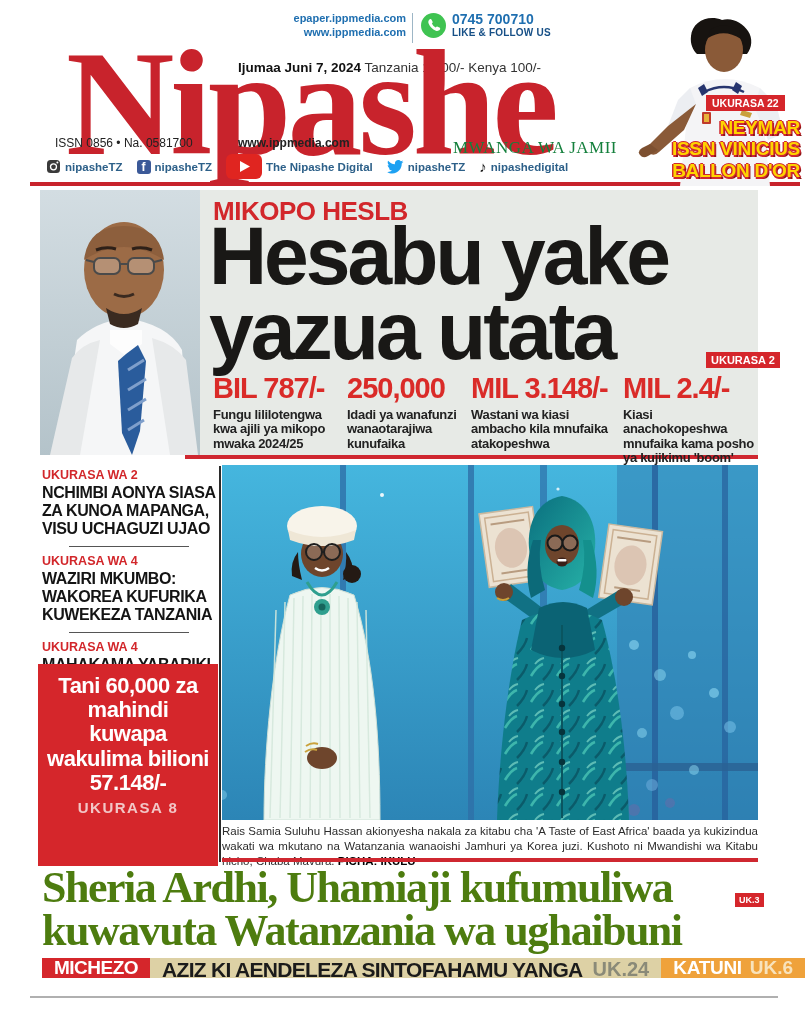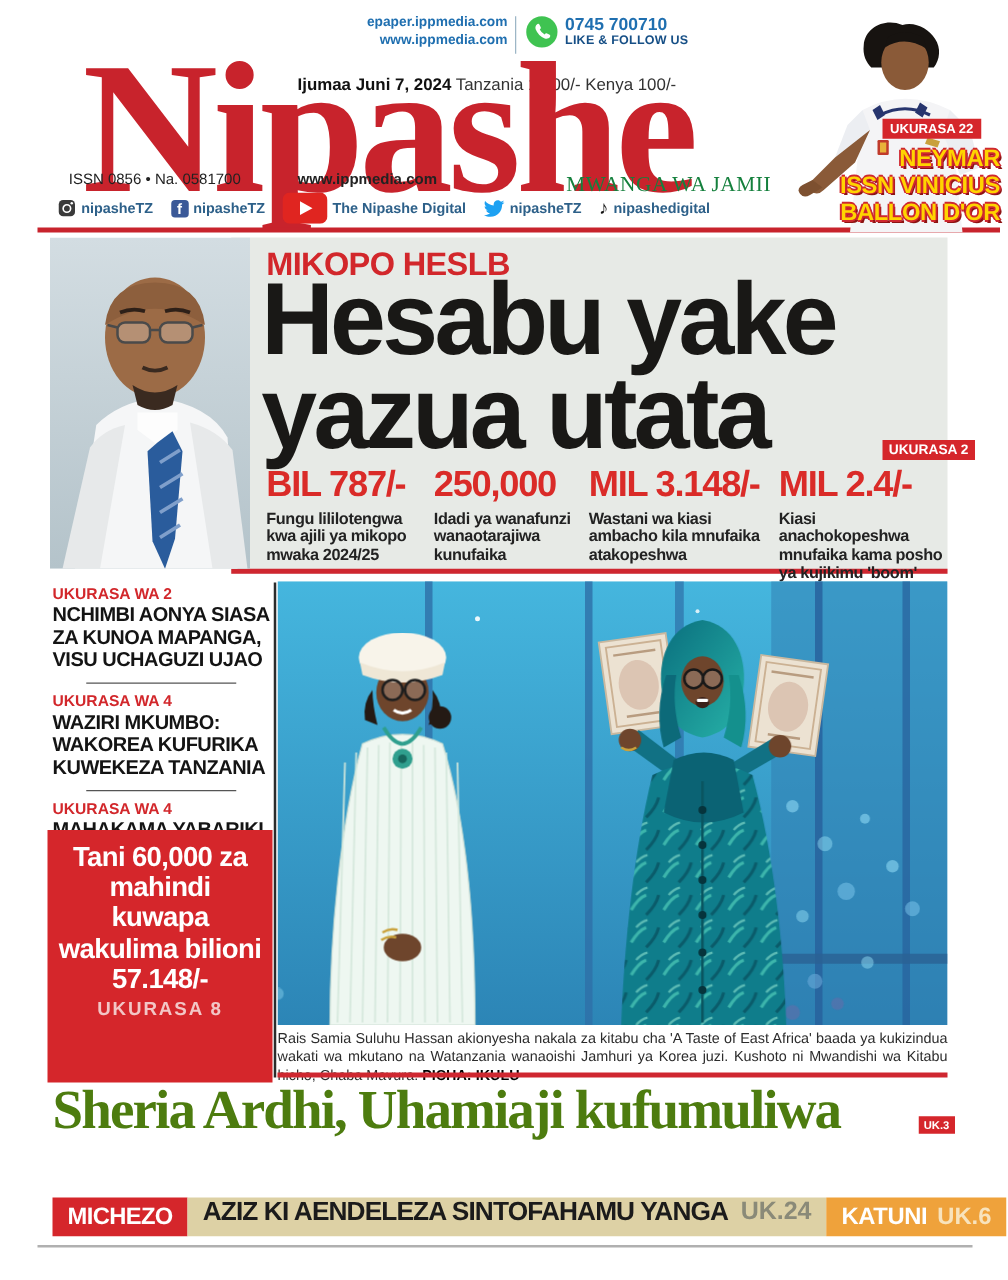--- a/index.html
+++ b/index.html
@@ -63,21 +63,21 @@
   .caption{position:absolute;left:222px;top:824px;width:536px;font-size:11.5px;line-height:1.3;
            color:#2c2c2c;text-align:justify;}
   .caption b{color:#000;}
   .caprule{position:absolute;left:222px;top:858px;width:536px;height:4px;background:#cf2730;}
   
   .story2{position:absolute;left:42px;top:866px;width:730px;font-family:"Liberation Serif",serif;
           font-weight:700;font-size:44px;line-height:.98;letter-spacing:-1.5px;color:#4d7c0f;}
   .story2-tag{position:absolute;left:735px;top:893px;background:#d5262b;color:#fff;
               font-size:9px;font-weight:900;padding:2px 4px;}
   
-  .botbar{position:absolute;left:42px;top:958px;width:716px;height:31px;display:flex;align-items:stretch;}
+  .botbar{position:absolute;left:42px;top:958px;width:716px;height:20px;display:flex;align-items:stretch;}
   .michezo{background:#d5262b;color:#fff;font-size:19px;font-weight:900;display:flex;
            align-items:center;padding:0 12px;letter-spacing:-.5px;}
   .bartan{background:#ddd1a5;flex:1;display:flex;padding:0 12px;gap:10px;}
   .bartitle{font-size:21px;font-weight:900;color:#1b1b1b;letter-spacing:-.7px;white-space:nowrap;}
   .barpage{font-size:20px;color:#8a8a78;font-weight:bold;}
   .katuni{background:#efa23b;display:flex;align-items:center;gap:8px;padding:0 12px;}
   .katuni .k{color:#fff;font-size:19px;font-weight:900;letter-spacing:-.3px;}
   .katuni .p{color:#f8e3bc;font-size:19px;font-weight:bold;}
   .footrule{position:absolute;left:30px;top:996px;width:748px;height:1.5px;background:#b0b0b0;}
 </style>
@@ -360,20 +360,21 @@
   </svg>
 
   <div class="caption">
     <span>Rais Samia Suluhu Hassan akionyesha nakala za kitabu cha 'A Taste of East Africa' baada ya kukizindua wakati wa mkutano na Watanzania wanaoishi Jamhuri ya Korea juzi. Kushoto ni Mwandishi wa Kitabu hicho, Chaba Mavura.</span>
     <b>PICHA: IKULU</b>
   </div>
   <div class="caprule"></div>
 
   <div class="story2">
     <div>Sheria Ardhi, Uhamiaji kufumuliwa</div>
+    <div>kuwavuta Watanzania wa ughaibuni</div>
   </div>
   <div class="story2-tag">UK.3</div>
 
   <div class="botbar">
     <div class="michezo">MICHEZO</div>
     <div class="bartan">
       <span class="bartitle">AZIZ KI AENDELEZA SINTOFAHAMU YANGA</span>
       <span class="barpage">UK.24</span>
     </div>
     <div class="katuni">

